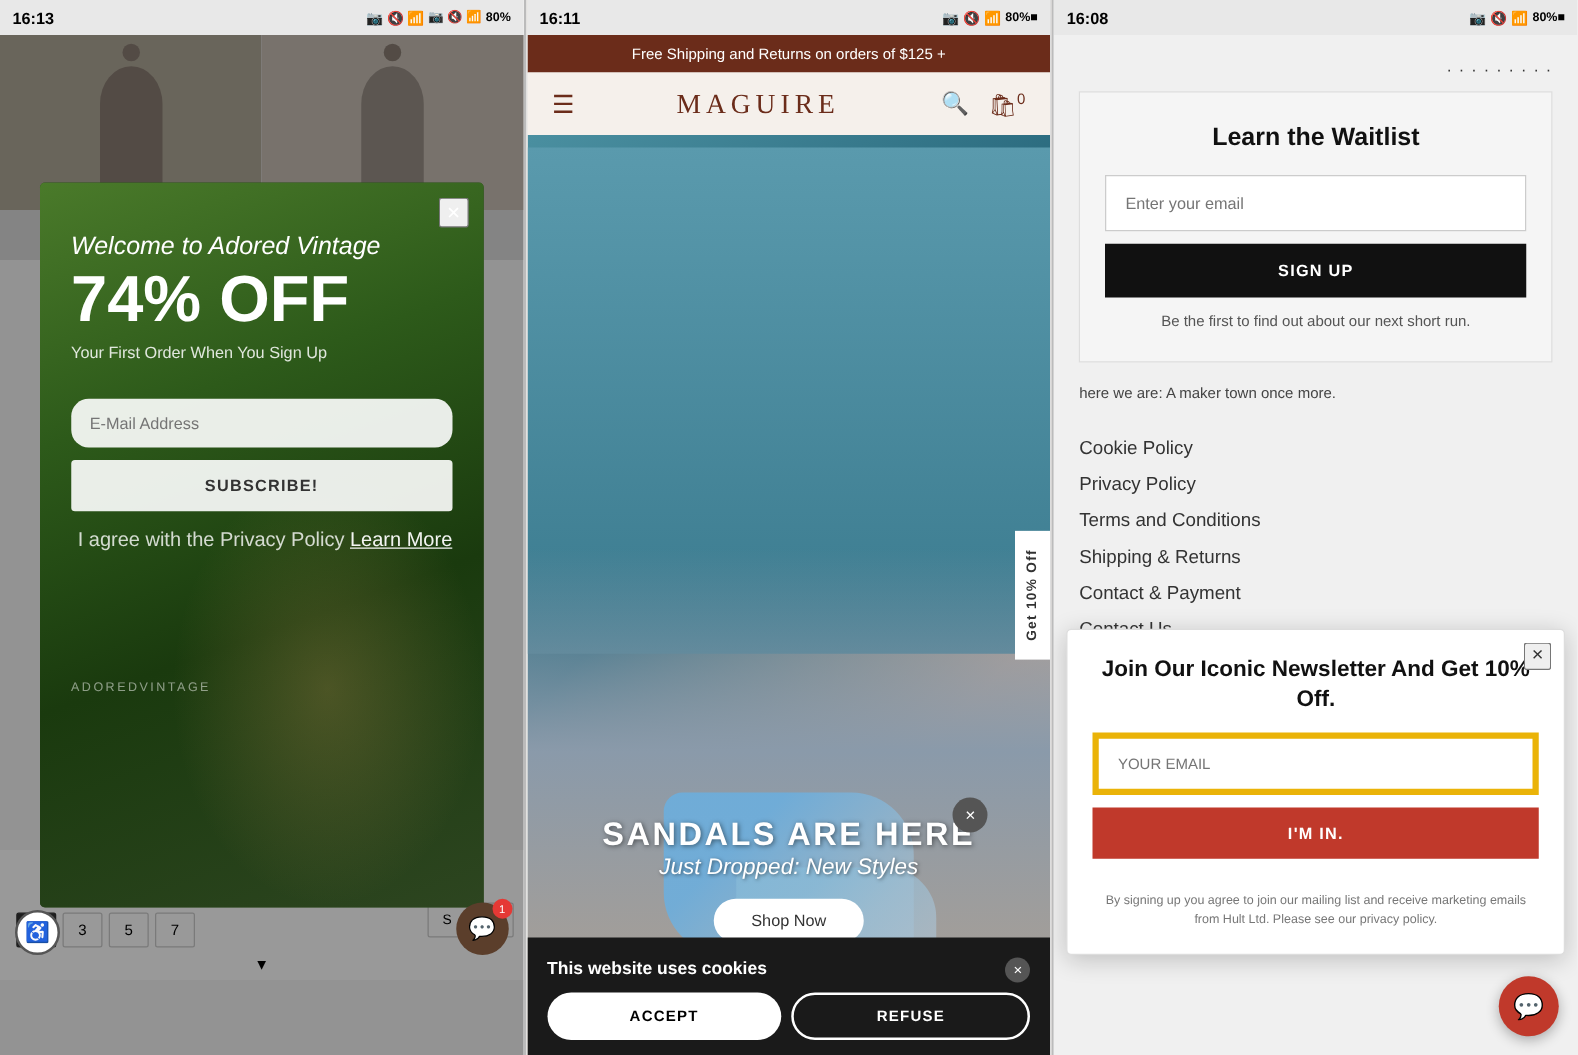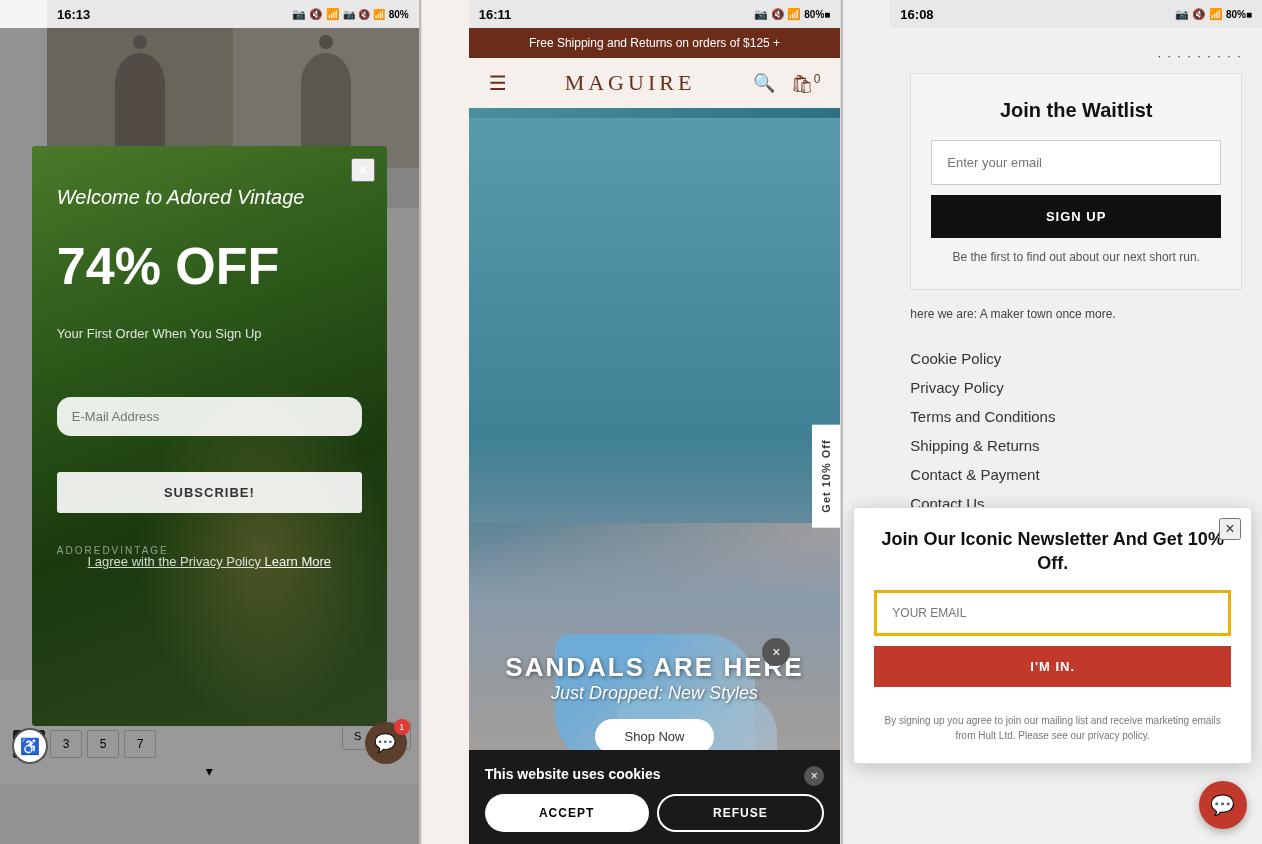--- a/index.html
+++ b/index.html
@@ -14,21 +14,20 @@
 
     
     .panel {
       flex: 1;
       height: 844px;
       display: flex;
       flex-direction: column;
       position: relative;
       overflow: hidden;
       background: #fff;
-      padding-left: 47px;
     }
 
     
     .status-bar {
       height: 28px;
       background: #e8e8e8;
       display: flex;
       align-items: center;
       justify-content: space-between;
       padding: 0 10px;
@@ -138,21 +137,20 @@
       justify-content: center;
     }
     .p1-popup-content {
       position: relative;
       z-index: 4;
       display: flex;
       flex-direction: column;
       align-items: flex-start;
       padding: 40px 25px 20px 25px;
       height: 100%;
-      gap: 26px;
     }
     .p1-welcome-text {
       color: #fff;
       font-size: 20px;
       font-weight: 400;
       margin-bottom: 5px;
       font-style: italic;
     }
     .p1-discount-text {
       color: #fff;
@@ -184,24 +182,23 @@
       border-radius: 3px;
       font-size: 13px;
       font-weight: 600;
       letter-spacing: 1px;
       cursor: pointer;
       color: #333;
       margin-bottom: 15px;
     }
     .p1-privacy {
       color: rgba(255,255,255,0.8);
-      font-size: 13px;
-      text-align: center;
+      font-size: 16px;
+      text-align: right;
       width: 100%;
-      text-decoration: underline;
     }
     .p1-privacy a { color: rgba(255,255,255,0.95); text-decoration: underline; }
     .p1-product-row-bottom {
       display: flex;
       gap: 4px;
     }
     .p1-product-item {
       flex: 1;
       text-align: center;
     }
@@ -581,21 +578,21 @@
       font-size: 18px;
       font-weight: 700;
       text-align: center;
       margin-bottom: 15px;
       color: #111;
       line-height: 1.3;
     }
     .p3-nl-email {
       width: 100%;
       padding: 13px 15px;
-      border: 3px solid #eab308;
+      border: 5px solid #eab308;
       font-size: 12px;
       color: #888;
       margin-bottom: 10px;
       outline: none;
       text-transform: uppercase;
     }
     .p3-nl-btn {
       width: 100%;
       padding: 13px;
       background: #c0392b;
@@ -802,21 +799,21 @@
       <span>📶</span>
       <span style="font-size:10px">80%■</span>
     </div>
   </div>
 
   <div class="p3-page-content">
 
     <div style="font-size:13px;color:#333;text-align:right;margin-bottom:10px;letter-spacing:1px;">· · · · · · · · ·</div>
 
     <div class="p3-waitlist-box">
-      <div class="p3-waitlist-title">Join the Waitlist</div>
+      <div class="p3-waitlist-title">Learn the Waitlist</div>
       <input class="p3-email-input" type="email" placeholder="Enter your email" style="">
       <button class="p3-signup-btn">SIGN UP</button>
       <div class="p3-find-out-text">Be the first to find out about our next short run.</div>
     </div>
 
     <p class="p3-body-text">here we are: A maker town once more.</p>
 
     <a class="p3-quick-link">Cookie Policy</a>
     <a class="p3-quick-link">Privacy Policy</a>
     <a class="p3-quick-link">Terms and Conditions</a>

